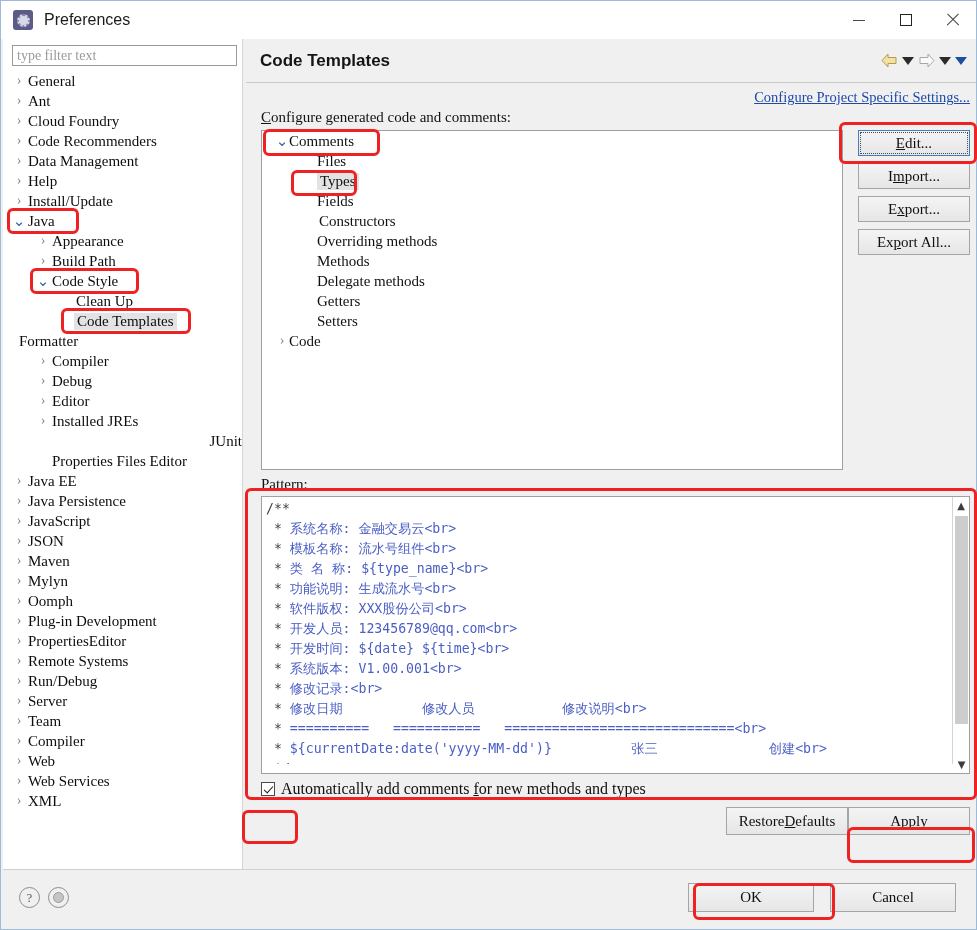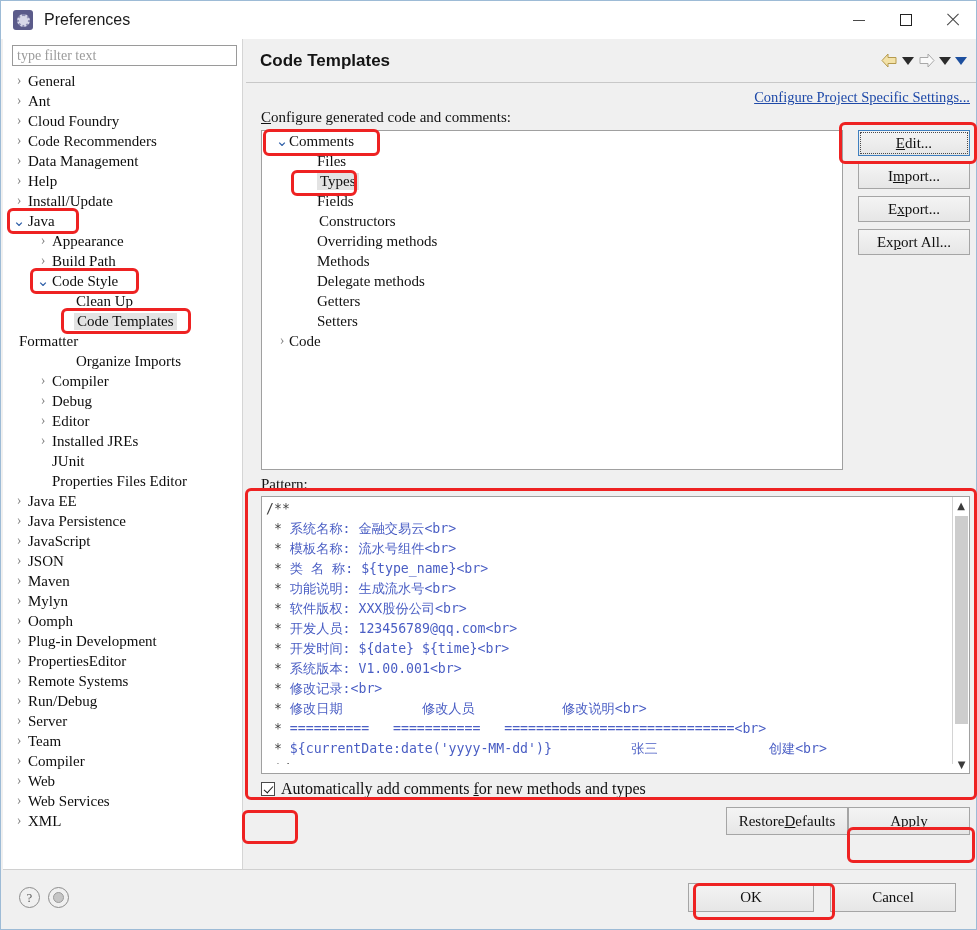--- a/index.html
+++ b/index.html
@@ -390,41 +390,37 @@
           <span class="lbl">Clean Up</span>
         </div>
         <div class="tnode selected" style="padding-left: 57px;">
           <span class="arrow"></span>
           <span class="lbl">Code Templates</span>
         </div>
         <div class="tnode" style="">
           <span class="arrow"></span>
           <span class="lbl">Formatter</span>
         </div>
-        <div class="tnode" style="padding-left: 57px;">
-          <span class="arrow"></span>
-          <span class="lbl">Organize Imports</span>
-        </div>
         <div class="tnode" style="padding-left: 33px;">
           <span class="arrow" style="font-size: 14px;">›</span>
           <span class="lbl">Compiler</span>
         </div>
         <div class="tnode" style="padding-left: 33px;">
           <span class="arrow" style="font-size: 14px;">›</span>
           <span class="lbl">Debug</span>
         </div>
         <div class="tnode" style="padding-left: 33px;">
           <span class="arrow" style="font-size: 14px;">›</span>
           <span class="lbl">Editor</span>
         </div>
         <div class="tnode" style="padding-left: 33px;">
           <span class="arrow" style="font-size: 14px;">›</span>
           <span class="lbl">Installed JREs</span>
         </div>
-        <div class="tnode" style="padding-left: 33px;">
+        <div class="tnode" style="padding-left: 33px; justify-content: flex-end;">
           <span class="arrow"></span>
           <span class="lbl">JUnit</span>
         </div>
         <div class="tnode" style="padding-left: 33px;">
           <span class="arrow"></span>
           <span class="lbl">Properties Files Editor</span>
         </div>
         <div class="tnode" style="padding-left: 9px;">
           <span class="arrow" style="font-size: 14px;">›</span>
           <span class="lbl">Java EE</span>

